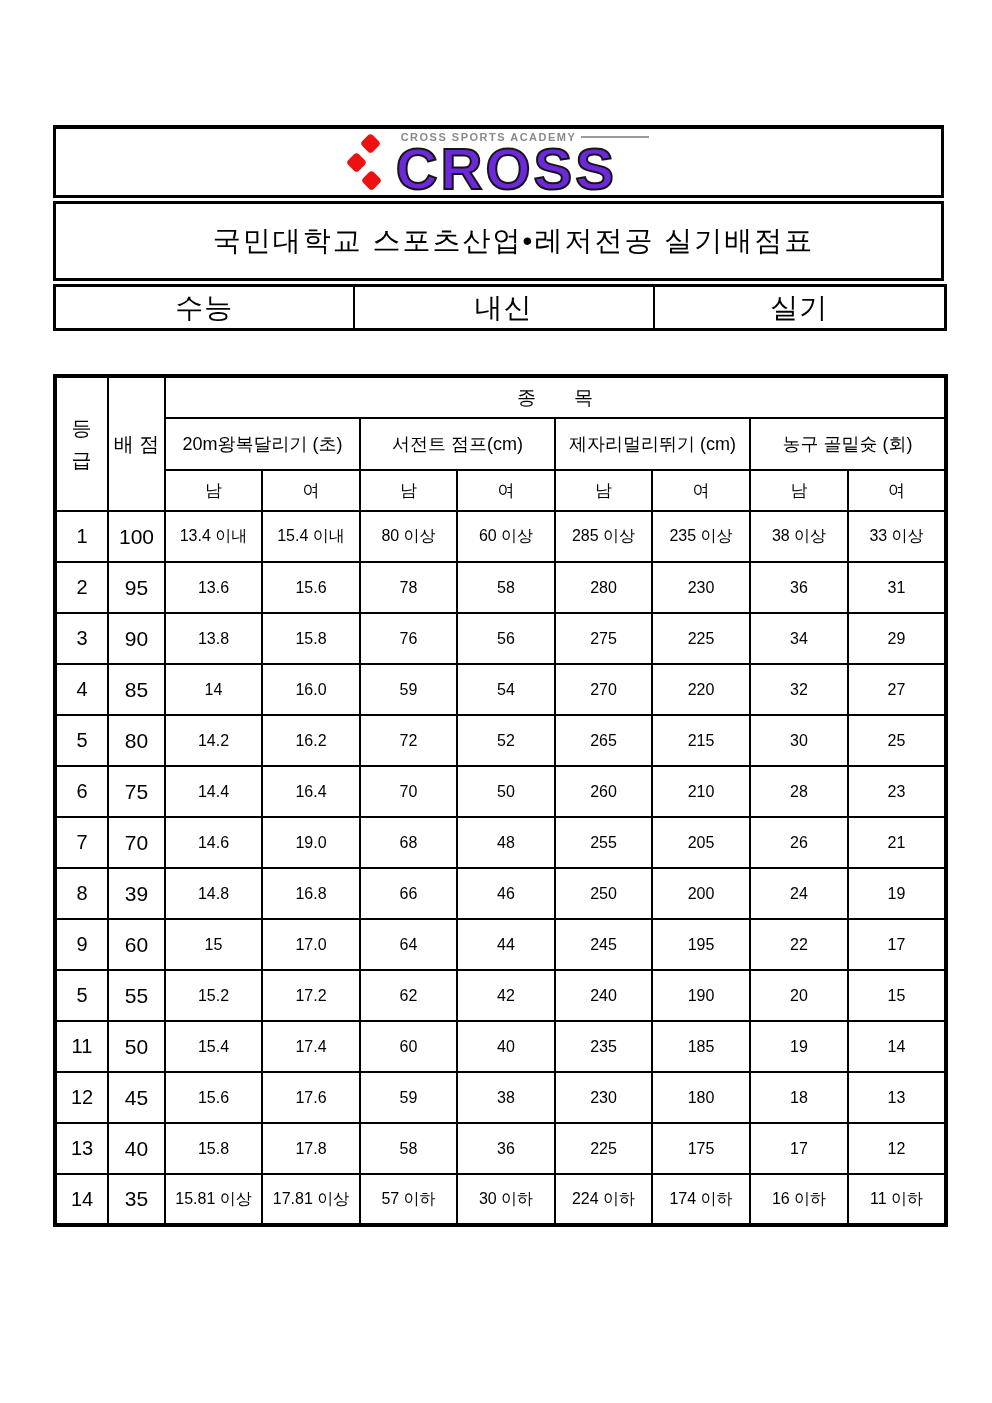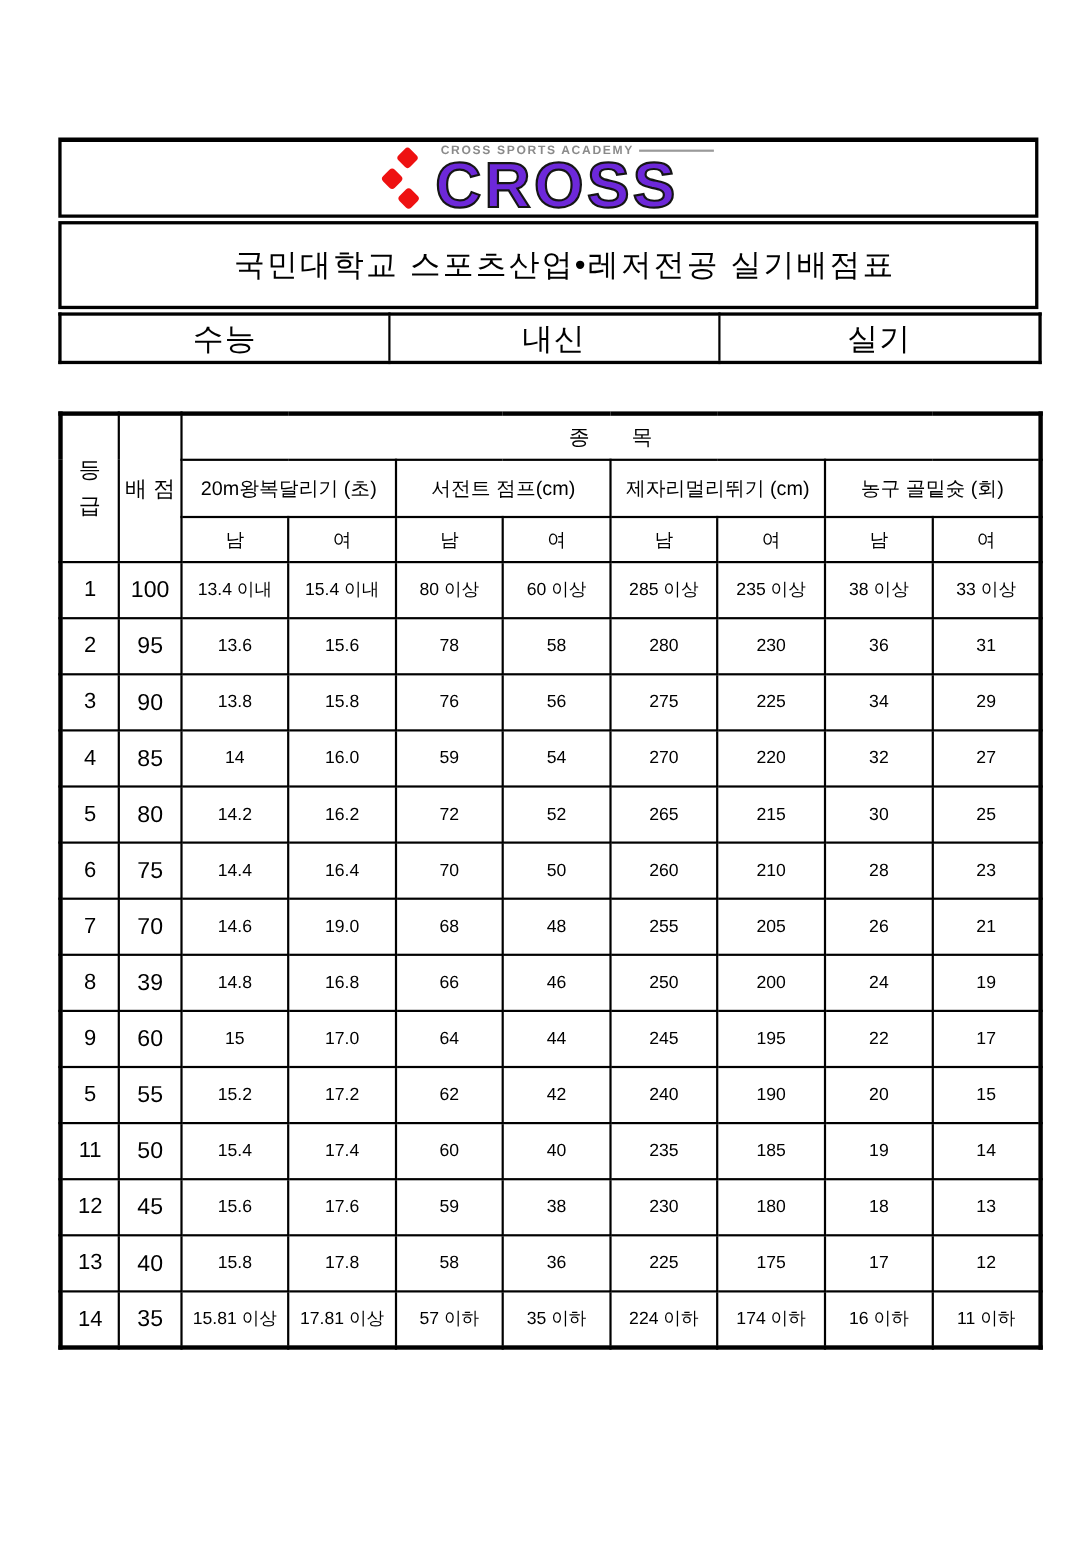--- a/index.html
+++ b/index.html
@@ -290,21 +290,21 @@
             <td class="val">175</td>
             <td class="val">17</td>
             <td class="val">12</td>
           </tr>
           <tr>
             <td class="grade">14</td>
             <td class="points">35</td>
             <td class="val">15.81 이상</td>
             <td class="val">17.81 이상</td>
             <td class="val">57 이하</td>
-            <td class="val">35 이하</td>
+            <td class="val">30 이하</td>
             <td class="val">224 이하</td>
             <td class="val">174 이하</td>
             <td class="val">16 이하</td>
             <td class="val">11 이하</td>
           </tr>
         </tbody>
     </table>
   </div>
 
 </div>

